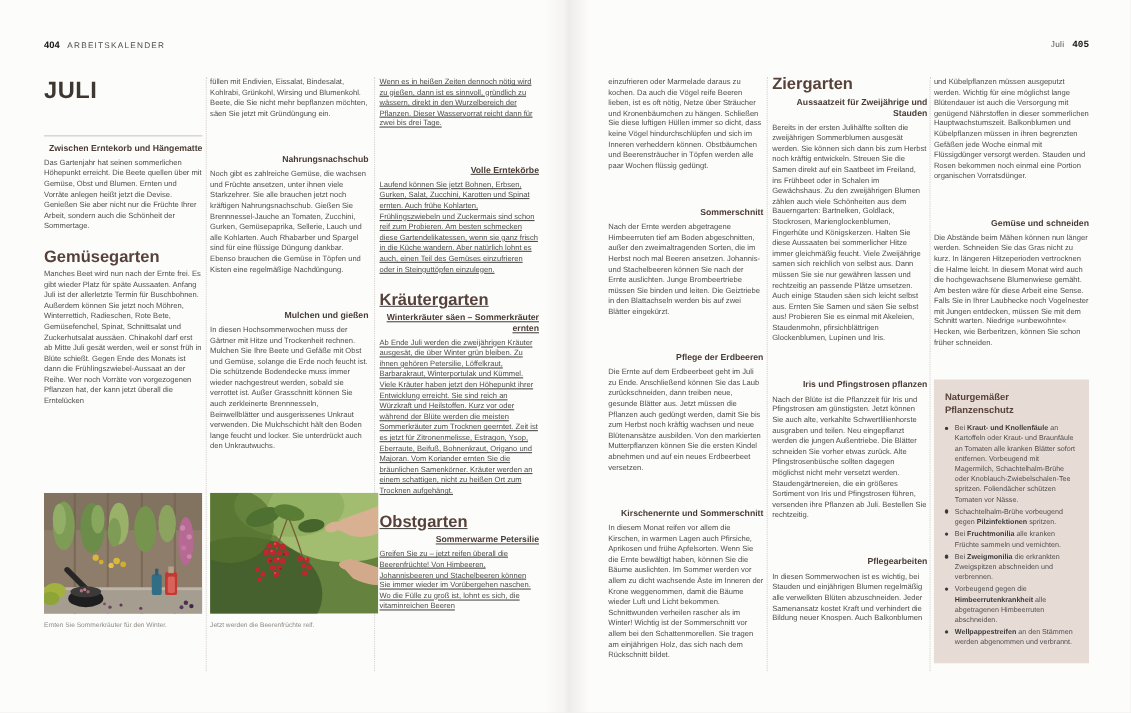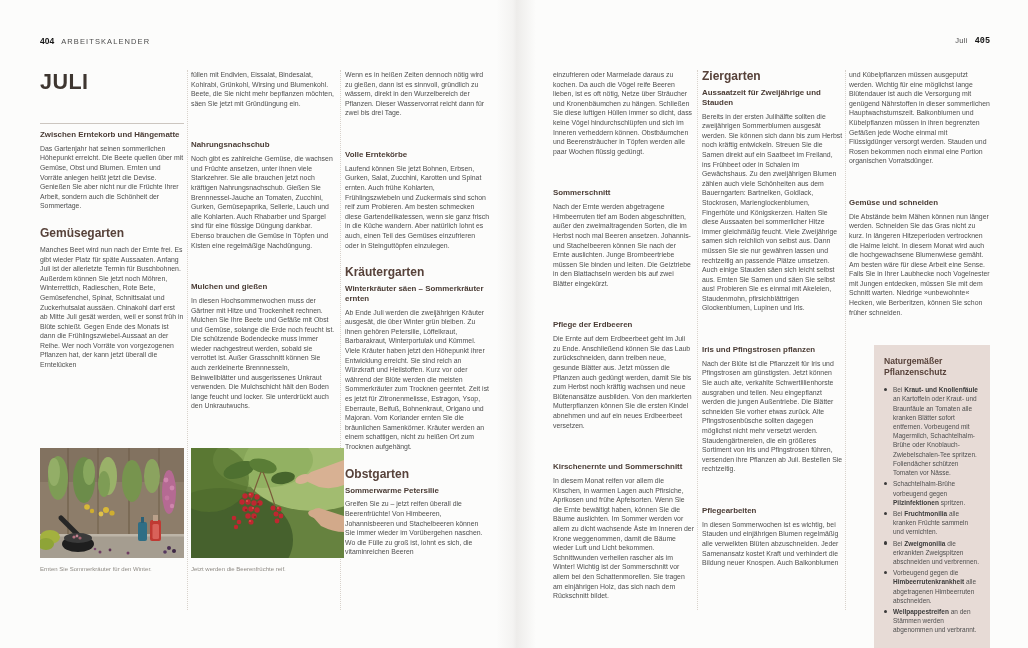--- a/index.html
+++ b/index.html
@@ -12,43 +12,43 @@
   .hdr{position:absolute;top:36px;font-size:7.5px;color:#4c4c4c;letter-spacing:1.1px;}
   .hdr .num{font-size:8.5px;font-weight:bold;color:#151515;letter-spacing:0;}
   #hdr-left{left:40px;}
   #hdr-left .num{margin-right:7px;}
   #hdr-right{right:38px;letter-spacing:0.3px;}
   #hdr-right .num{margin-left:7px;font-family:Liberation Mono, monospace;}
   
   .col{position:absolute;top:70px;}
   #c1{left:40px;width:144px;}
   #c2{left:191px;width:144px;}
-  #c3{left:345px;width:145px;}
+  #c3{left:345px;width:145px;text-decoration:underline;}
   #c4{left:553px;width:141px;}
   #c5{left:702px;width:141px;}
   #c6{left:849px;width:141px;}
   .vsep{position:absolute;top:70px;height:540px;width:0;border-left:1px dotted #d8d2cb;}
   
   .month{font-size:21.5px;font-weight:bold;color:#3e3630;letter-spacing:0.5px;line-height:24px;margin:0;}
-  .h2{font-size:12px;font-weight:bold;color:#57423a;line-height:13px;margin:16px 0 5px;}
-  .h3{font-size:7.9px;font-weight:bold;color:#4a3c35;line-height:9.8px;margin:32px 0 4px;}
+  .h2{font-size:15px;font-weight:bold;color:#57423a;line-height:13px;margin:16px 0 5px;}
+  .h3{font-size:7.9px;font-weight:bold;color:#4a3c35;line-height:9.8px;margin:32px 0 4px;text-align:right;}
   .h2 + .h3{margin-top:4px;}
   .ruled{border-top:1px solid #ccc6c0;padding-top:6px;margin-top:29px;}
   .p{font-size:6.9px;line-height:9.6px;margin:0;color:#4e4e4e;text-align:left;
      hyphens:auto;-webkit-hyphens:auto;overflow-wrap:break-word;}
   
   .photo{position:absolute;top:448px;height:110px;overflow:hidden;}
   #photo1{left:40px;width:144px;}
   #photo2{left:191px;width:153px;}
   .photo svg{display:block;}
   .caption{position:absolute;top:566px;font-size:6px;color:#8f8b85;}
   #cap1{left:40px;}
   #cap2{left:191px;}
   
-  .box{background:#e7dbd6;margin-top:28px;padding:11px 10px 12px;margin-left:25px;}
+  .box{background:#e7dbd6;margin-top:28px;padding:11px 10px 12px;}
   .box-title{font-size:8.6px;font-weight:bold;color:#57423a;line-height:10.5px;margin:0 0 8px;}
   .box-item{position:relative;padding-left:9px;font-size:6.5px;line-height:9.2px;color:#4e4e4e;margin-bottom:2px;}
   .box-item .dot{position:absolute;left:0;top:2.6px;width:3.4px;height:3.4px;border-radius:50%;background:#3a3a3a;}
   .box-item .b{font-weight:bold;color:#3b3b3b;}
   
   .crease{position:absolute;left:496px;top:0;width:40px;height:648px;
     background:linear-gradient(to right,rgba(0,0,0,0) 0%,rgba(90,78,66,0.05) 42%,rgba(90,78,66,0.09) 52%,rgba(0,0,0,0) 100%);}
 </style>
 </head>
 <body>

